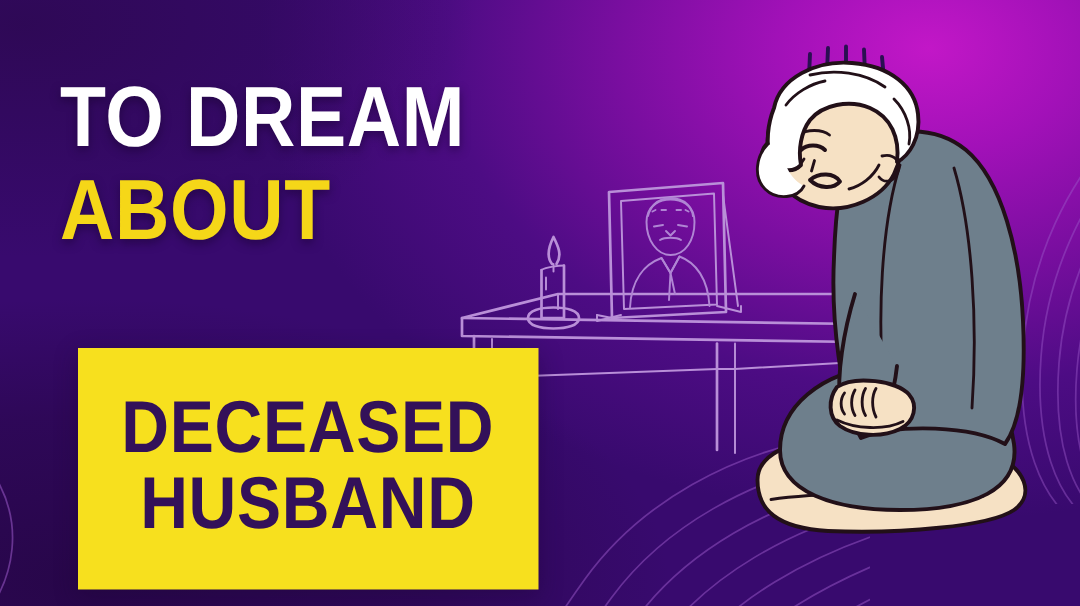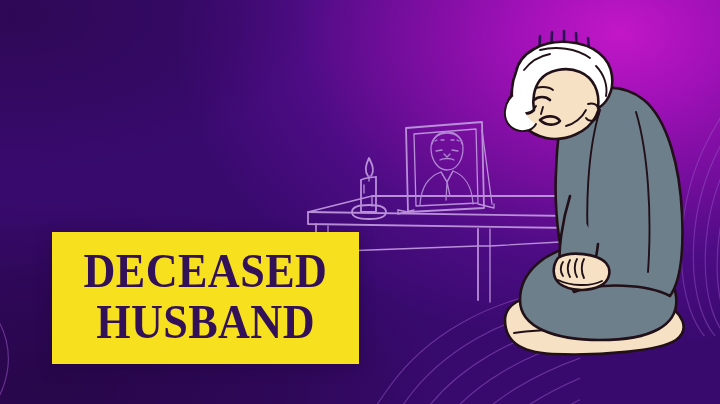--- a/index.html
+++ b/index.html
@@ -68,27 +68,26 @@
     color:#f5d718;
     transform:scaleX(.88);
     transform-origin:left center;
     text-shadow:0 3px 7px rgba(25,4,50,.55);
     white-space:nowrap;
   }
 
   .yellow-box {
     position:absolute;
     left:52px; top:232px;
-    width:307px; height:132px;
+    width:307px; height:161px;
     background:#f7e01e;
     display:flex; flex-direction:column;
     align-items:center; justify-content:center;
     padding:6px 10px 10px;
     box-shadow:0 4px 14px rgba(28,5,56,.38);
-    font-family:Liberation Serif, serif;
   }
   .box-line {
     color:#331159;
     font-size:49px; line-height:1.0;
     font-weight:700;
     letter-spacing:.5px;
     transform:scaleX(.9);
     white-space:nowrap;
   }
   .box-line.l2 { margin-top:2px; }
@@ -245,19 +244,23 @@
 
         <path class="hair" d="M512,96 C504,104 502,118 510,126 C518,134 532,132 536,124 C528,120 522,110 522,100 Z"></path>
         <path class="fig-out-thin" d="M512,96 C504,104 502,118 510,126 C518,134 532,132 536,124"></path>
         <path class="fig-out-thin" d="M540,50 C556,46 576,48 590,58"></path>
         <path class="fig-out-thin" d="M596,66 C604,74 608,86 606,96"></path>
         <path class="fig-out-thin" d="M524,70 C530,62 540,56 550,54"></path>
       </g>
     </g>
   </svg>
 
+  <div class="headline">
+    <div class="line1">TO DREAM</div>
+    <div class="line2">ABOUT</div>
+  </div>
 
   <div class="yellow-box">
     <div class="box-line l1">DECEASED</div>
     <div class="box-line l2">HUSBAND</div>
   </div>
 
 </div>
 
 </body></html>

